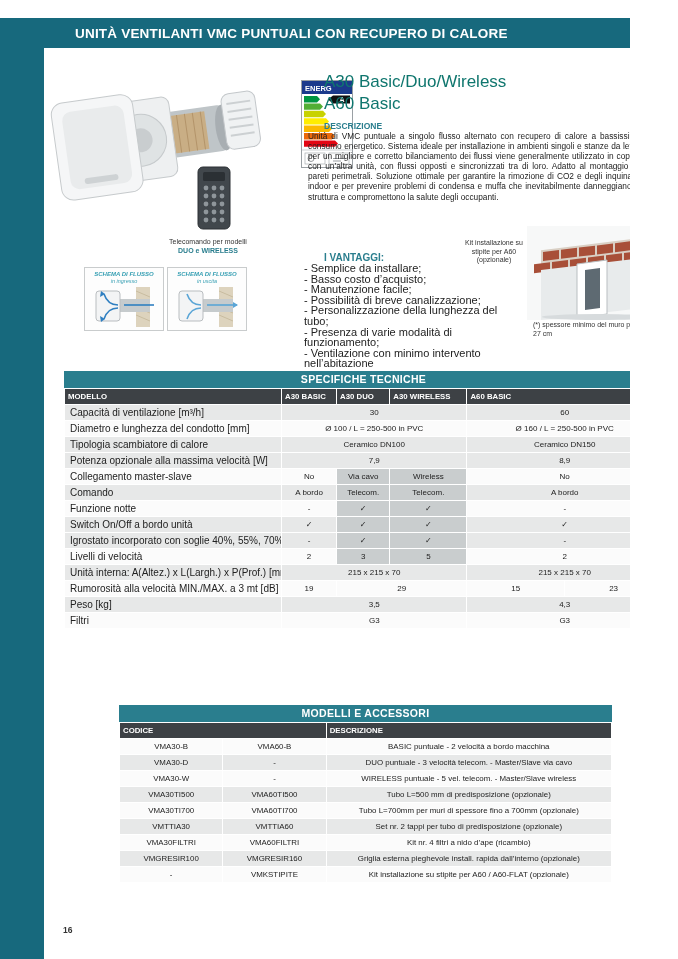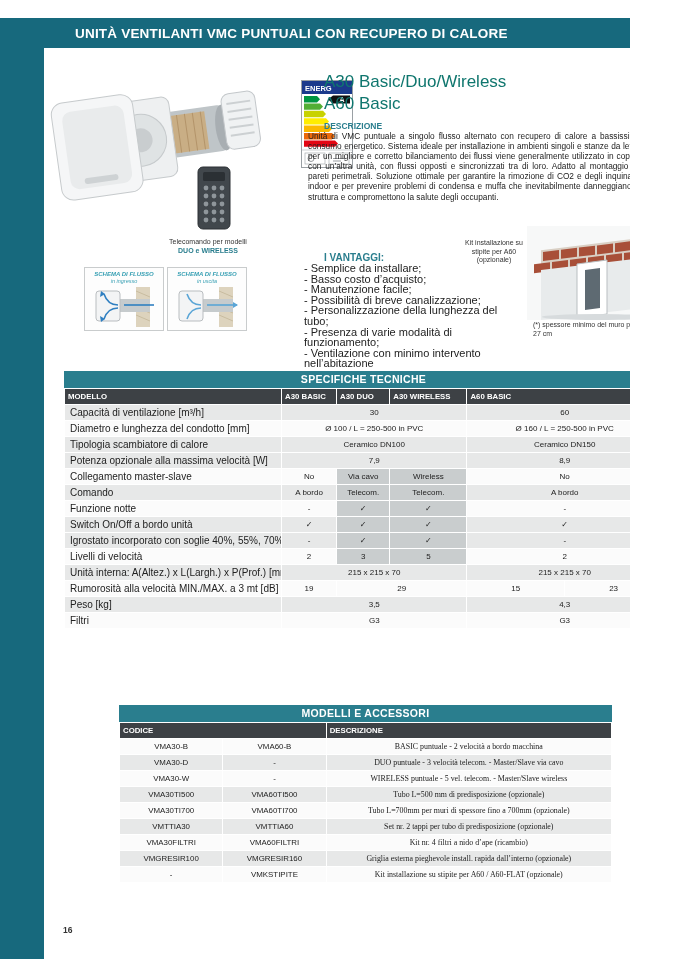--- a/index.html
+++ b/index.html
@@ -44,21 +44,21 @@
                  font-size:10.5px; height:17px; line-height:17px; letter-spacing:.3px; }
   table { border-collapse:collapse; width:100%; table-layout:fixed; }
   th, td { border:1px solid #fff; }
   thead th { background:#3d4145; color:#fff; font-weight:bold; font-size:7.8px; height:16px; padding:1px 3px; text-align:left; }
   tbody td { font-size:8px; height:16px; padding:1px 3px; text-align:center; color:#222; }
   tbody td.label { text-align:left; padding-left:5px; white-space:nowrap; overflow:hidden; font-size:10px; }
   tr.a td { background:#e7e8e8; }
   tr.b td { background:#fbfbfb; }
   tbody td.hl { background:#c9cdce; }
   .models-wrap tbody td.code { font-size:7.9px; }
-  .models-wrap tbody td.desc { font-size:7.9px;font-family:Liberation Serif, serif; }
+  .models-wrap tbody td.desc { font-size:7.9px; }
 
   .page-number { left:63px; top:925px; font-size:8.5px; font-weight:bold; color:#333; }
 </style>
 </head>
 <body>
 
 <div class="page">
 
   <div class="left-strip"></div>
   <div class="header-bar">

